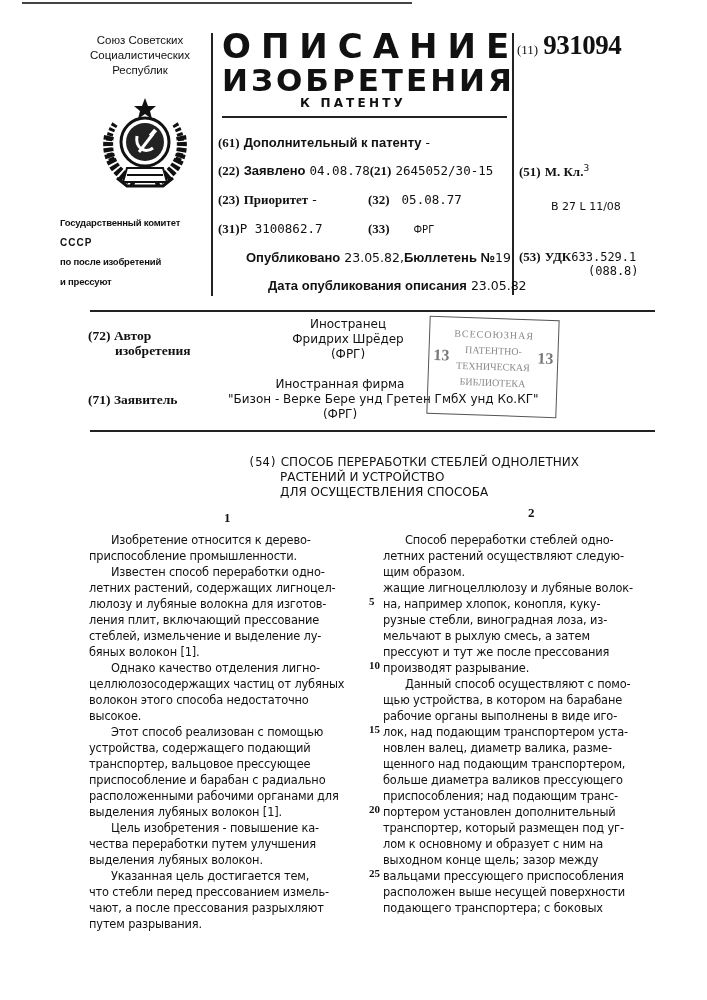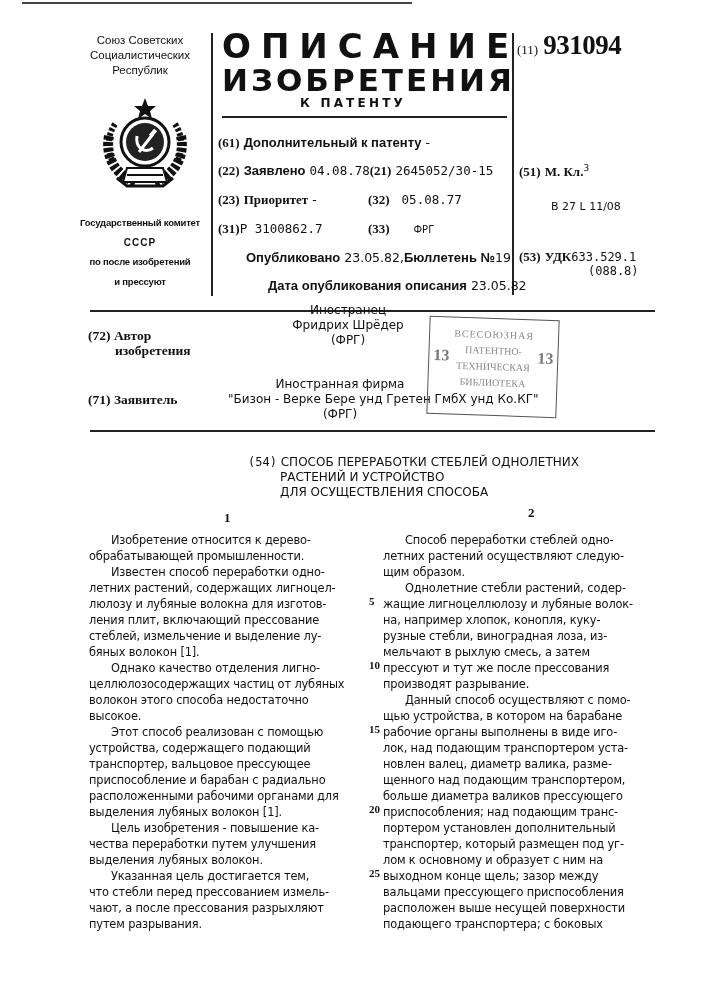--- a/index.html
+++ b/index.html
@@ -6,21 +6,21 @@
   body {
     width: 707px; height: 1000px; background: #ffffff; position: relative; overflow: hidden;
     color: #111; font-family: "DejaVu Sans", sans-serif;
   }
   .abs { position: absolute; }
   .top-rule { left: 22px; top: 2px; width: 390px; height: 2px; background: #444; }
 
   
   .state-name { left: 70px; top: 33px; width: 140px; text-align: center; font-family: "Liberation Sans", sans-serif; font-weight: normal; font-size: 11.5px; line-height: 15px; }
   .emblem { left: 97px; top: 96px; width: 96px; height: 98px; }
-  .committee { left: 60px; top: 213px; width: 160px; text-align: center; font-family: "Liberation Sans", sans-serif; font-weight: bold; font-size: 9.5px; line-height: 19.5px; letter-spacing: -0.2px; }
+  .committee { left: 60px; top: 213px; width: 160px; text-align: left; font-family: "Liberation Sans", sans-serif; font-weight: bold; font-size: 9.5px; line-height: 19.5px; letter-spacing: -0.2px; }
   .committee .ussr { letter-spacing: 1px; font-size: 10px; }
 
   .vline1 { left: 211px; top: 33px; width: 2px; height: 263px; background: #222; }
   .vline2 { left: 512px; top: 33px; width: 2px; height: 262px; background: #222; }
 
   .title1, .title2 { left: 222px; width: 282px; font-family: "DejaVu Sans", sans-serif; font-weight: bold; color: #111; white-space: nowrap; }
   .title1 { top: 26px; font-size: 34px; letter-spacing: 10px; }
   .title2 { top: 62px; font-size: 31px; letter-spacing: 3px; }
   .subtitle { left: 300px; top: 96px; font-weight: bold; font-size: 12px; letter-spacing: 3.2px; }
   .title-rule { left: 222px; top: 116px; width: 285px; height: 2px; background: #222; }
@@ -159,21 +159,21 @@
 <div class="abs field" style="left:588px; top:263px;">
   <span class="val" style="font-size:12px">(088.8)</span>
 </div>
 
 <div class="abs rule-wide" style="top:310px;"></div>
 
 <div class="abs party-code" style="left:88px; top:328px;">
   <div><span>(72)</span> <span>Автор</span></div>
   <div style="padding-left:27px"><span>изобретения</span></div>
 </div>
-<div class="abs party-center" style="left:248px; top:303px; width:200px;">
+<div class="abs party-center" style="left:248px; top:317px; width:200px;">
   <div>Иностранец</div>
   <div>Фридрих Шрёдер</div>
   <div>(ФРГ)</div>
 </div>
 
 <div class="abs party-code" style="left:88px; top:392px;">
   <span>(71)</span> <span>Заявитель</span>
 </div>
 <div class="abs party-center" style="left:240px; top:377px; width:200px;">
   <div>Иностранная фирма</div>
@@ -196,21 +196,21 @@
   <div><span class="code">(54)</span> <span>СПОСОБ ПЕРЕРАБОТКИ СТЕБЛЕЙ ОДНОЛЕТНИХ</span></div>
   <div class="ind">РАСТЕНИЙ И УСТРОЙСТВО</div>
   <div class="ind">ДЛЯ ОСУЩЕСТВЛЕНИЯ СПОСОБА</div>
 </div>
 
 <div class="abs colnum" style="left:224px; top:510px;">1</div>
 <div class="abs colnum" style="left:528px; top:505px;">2</div>
 
 <div class="abs column" style="left:89px; top:532px;" id="col-left">
     <span class="line indent">Изобретение относится к дерево-</span>
-    <span class="line">обрабатывающей промышленности.</span>
+    <span class="line">приспособление промышленности.</span>
     <span class="line indent">Известен способ переработки одно-</span>
     <span class="line">летних растений, содержащих лигноцел-</span>
     <span class="line">люлозу и лубяные волокна для изготов-</span>
     <span class="line">ления плит, включающий прессование</span>
     <span class="line">стеблей, измельчение и выделение лу-</span>
     <span class="line">бяных волокон [1].</span>
     <span class="line indent">Однако качество отделения лигно-</span>
     <span class="line">целлюлозосодержащих частиц от лубяных</span>
     <span class="line">волокон этого способа недостаточно</span>
     <span class="line">высокое.</span>
@@ -225,21 +225,20 @@
     <span class="line">выделения лубяных волокон.</span>
     <span class="line indent">Указанная цель достигается тем,</span>
     <span class="line">что стебли перед прессованием измель-</span>
     <span class="line">чают, а после прессования разрыхляют</span>
     <span class="line">путем разрывания.</span>
   </div>
 <div class="abs column" style="left:383px; top:532px;" id="col-right">
     <span class="line indent">Способ переработки стеблей одно-</span>
     <span class="line">летних растений осуществляют следую-</span>
     <span class="line">щим образом.</span>
-    <span class="line indent">Однолетние стебли растений, содер-</span>
     <span class="line">жащие лигноцеллюлозу и лубяные волок-</span>
     <span class="line">на, например хлопок, конопля, куку-</span>
     <span class="line">рузные стебли, виноградная лоза, из-</span>
     <span class="line">мельчают в рыхлую смесь, а затем</span>
     <span class="line">прессуют и тут же после прессования</span>
     <span class="line">производят разрывание.</span>
     <span class="line indent">Данный способ осуществляют с помо-</span>
     <span class="line">щью устройства, в котором на барабане</span>
     <span class="line">рабочие органы выполнены в виде иго-</span>
     <span class="line">лок, над подающим транспортером уста-</span>

